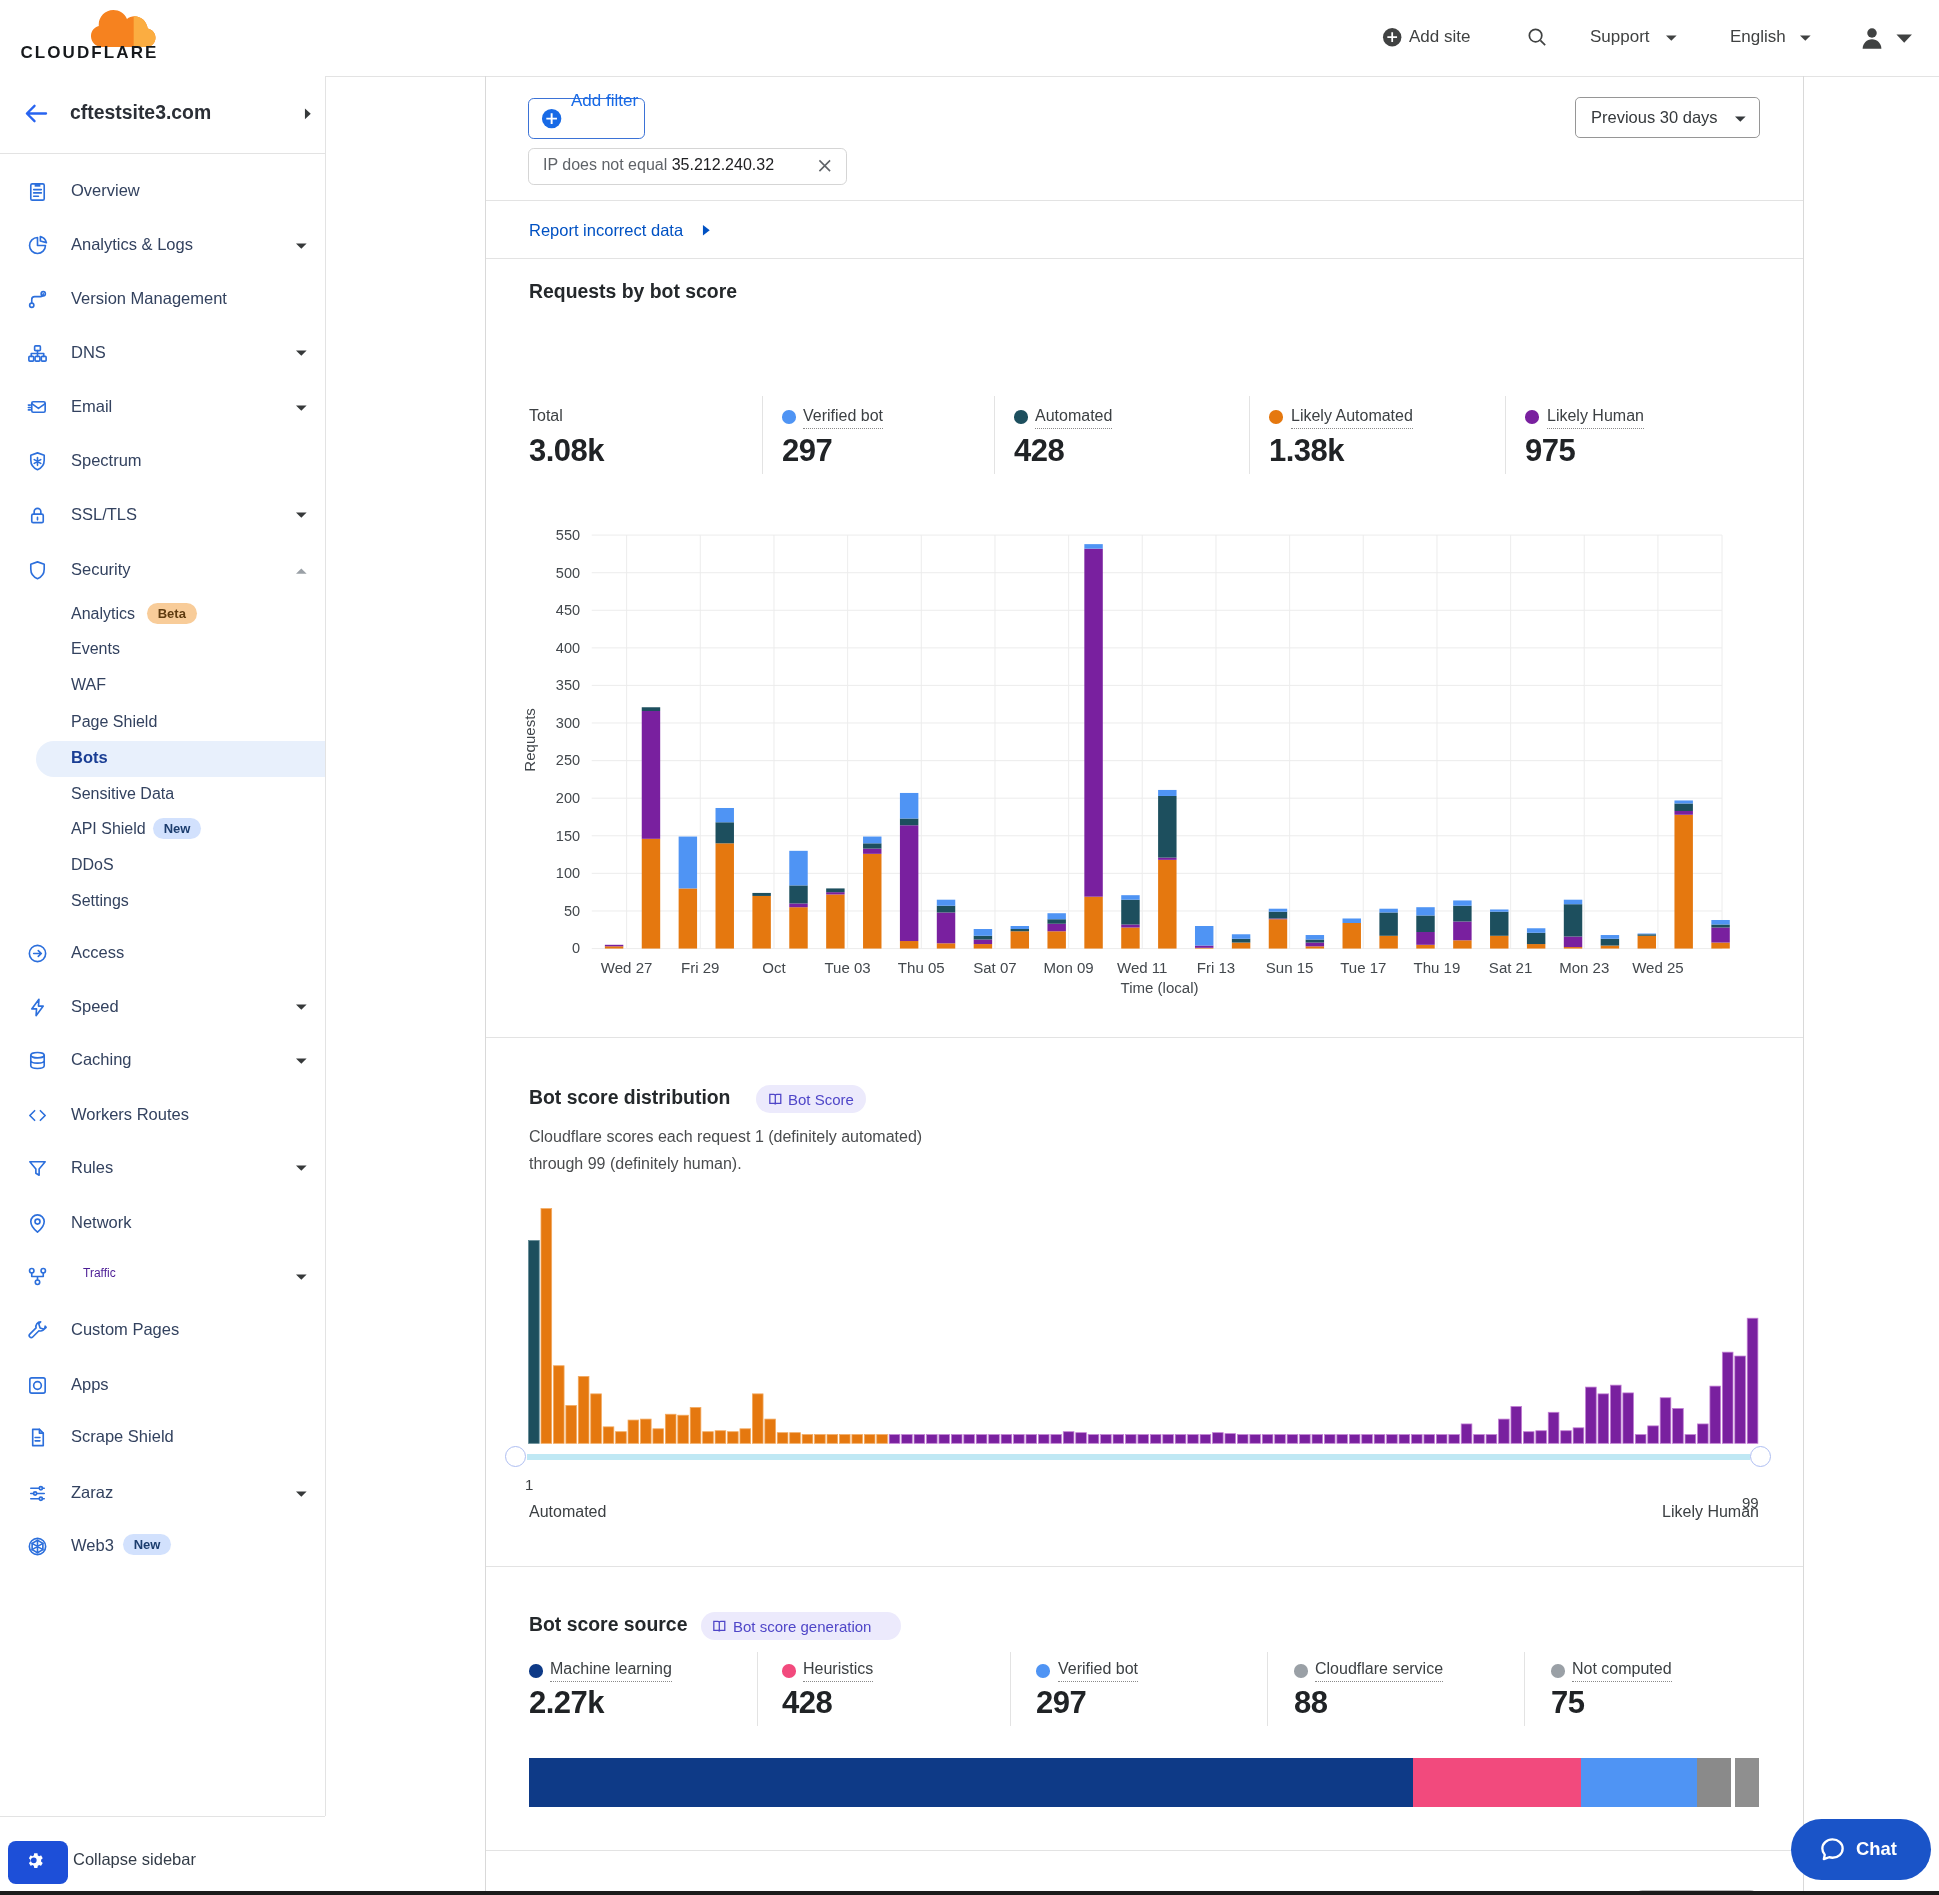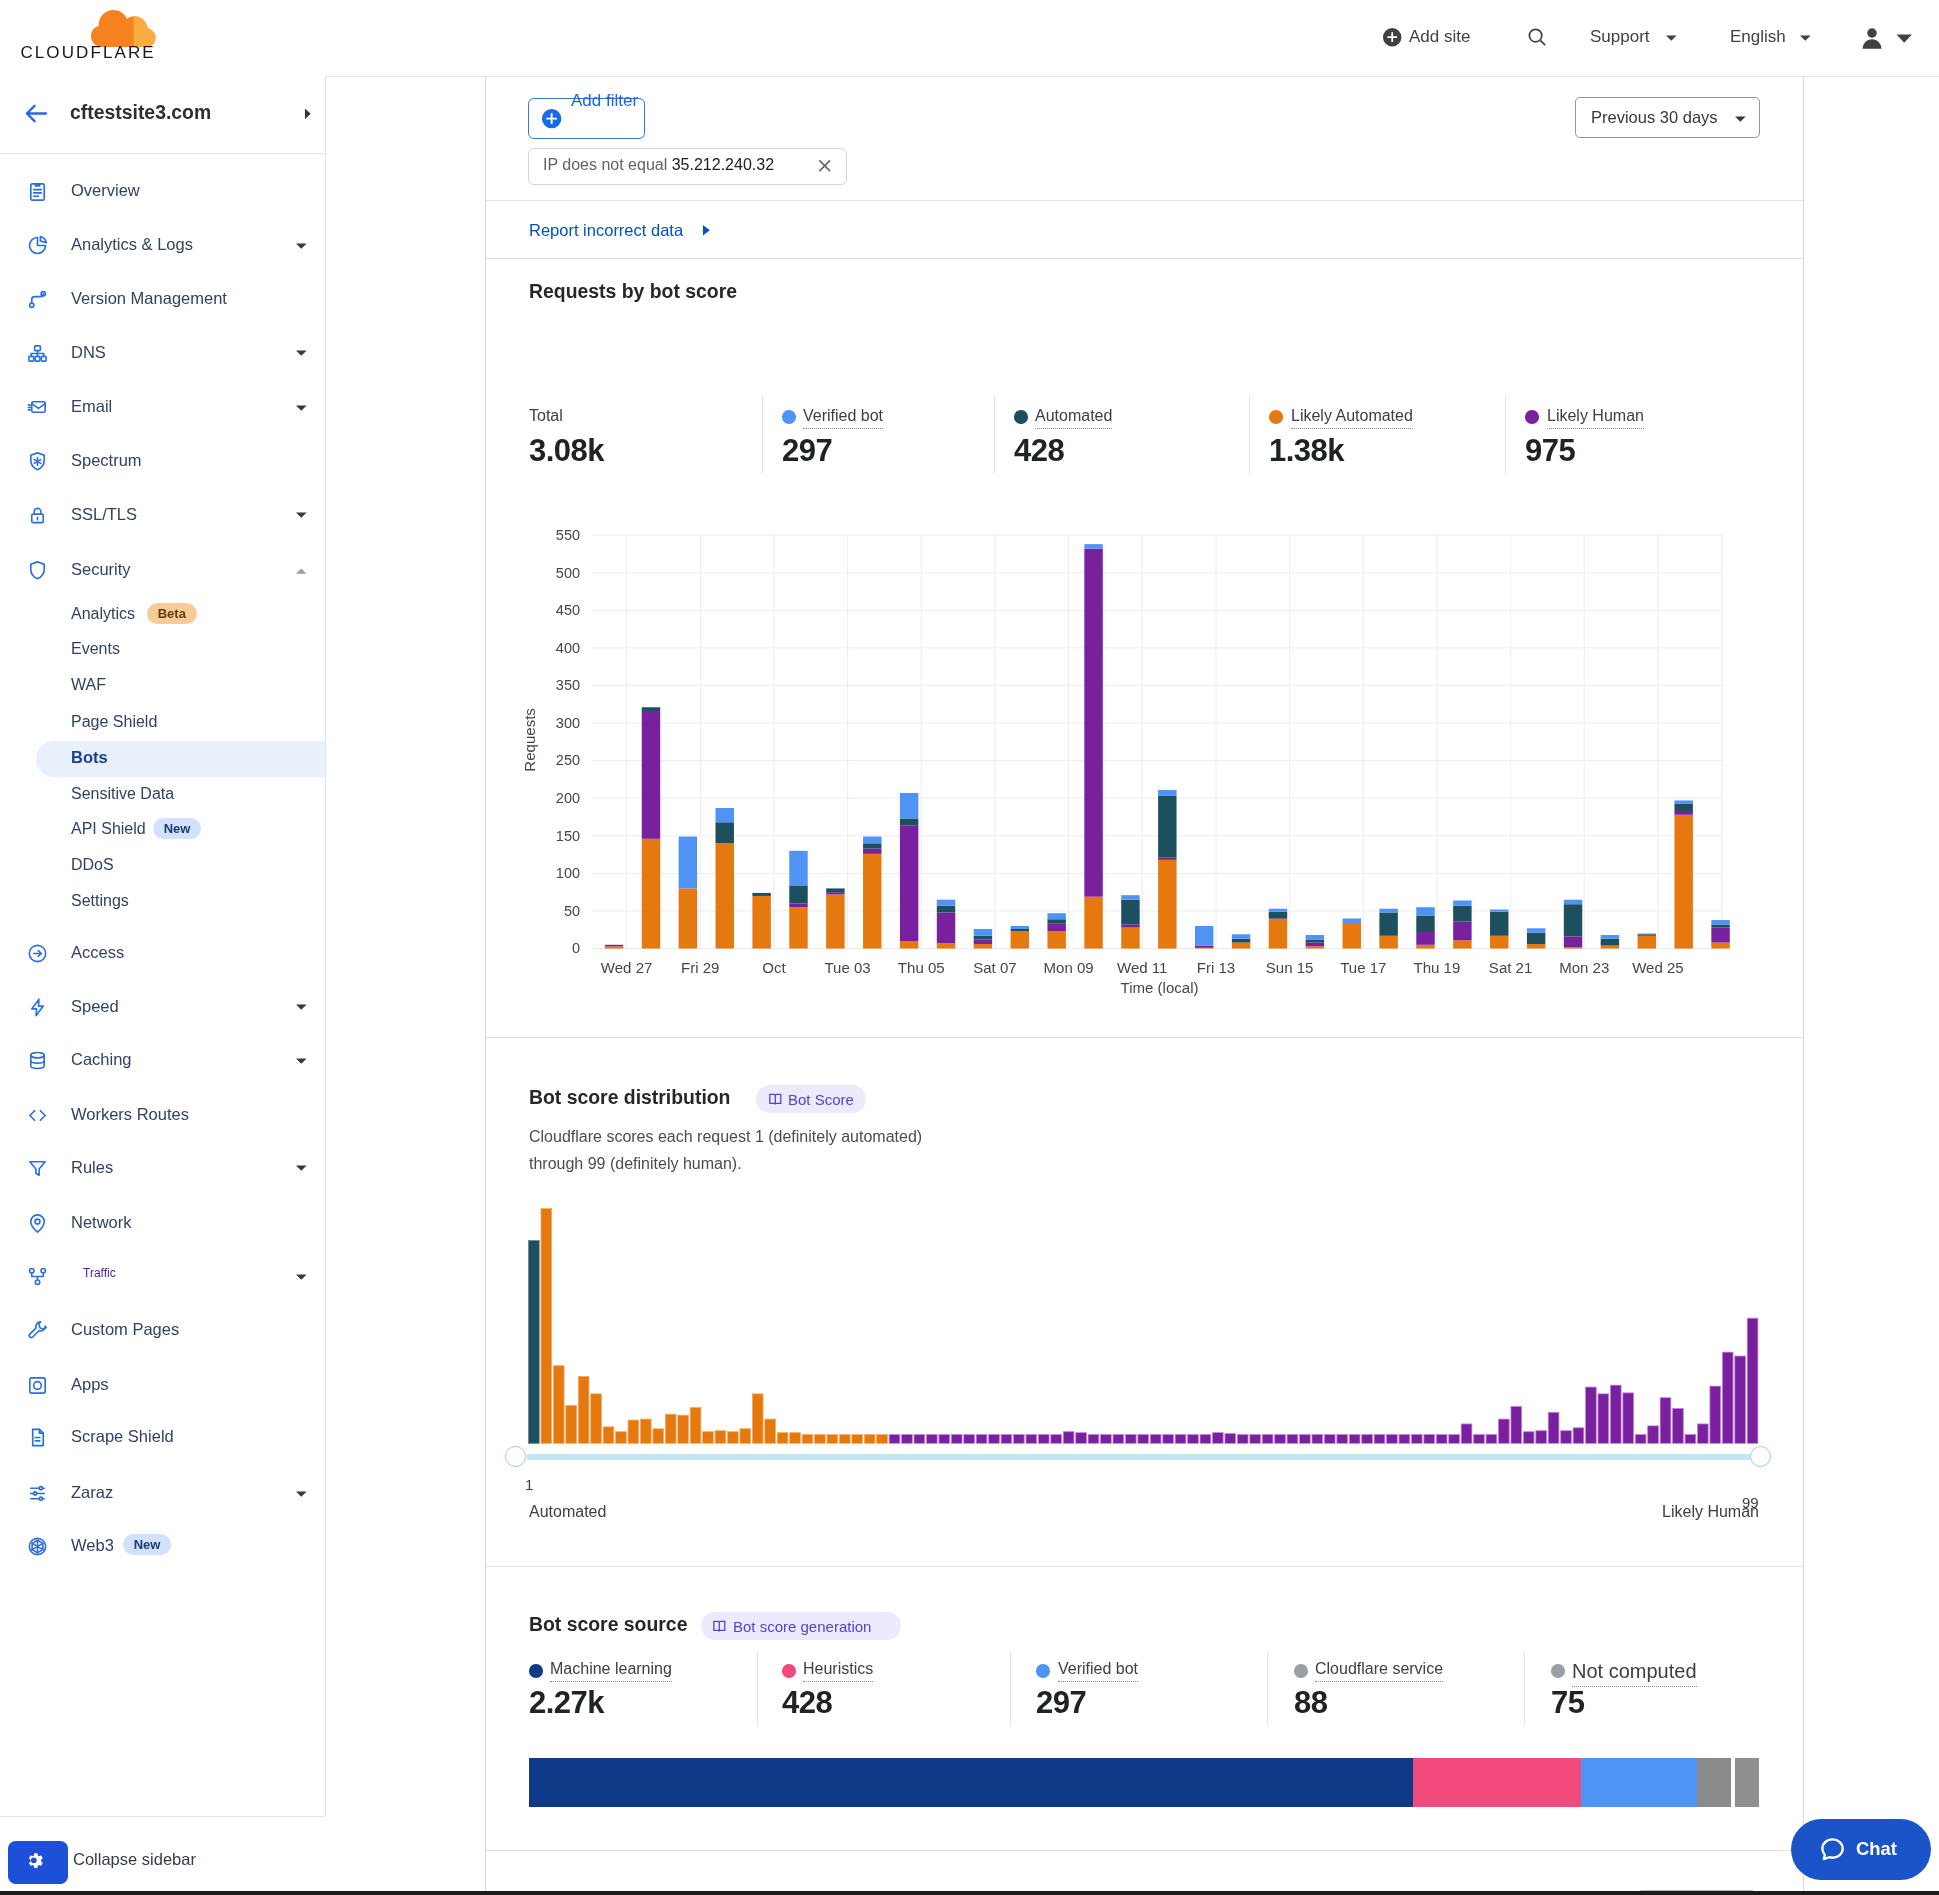--- a/index.html
+++ b/index.html
@@ -15,21 +15,21 @@
       <defs>
         <clipPath id="cl">
           <path d="M12 41 h46 c5.5 0 9.5-4.3 9.5-9.5 0-4.8-3.4-8.8-8-9.6C58.3 14.6 52.6 9.5 45.8 9.5c-2.9 0-5.6 1-7.7 2.6C35.4 6.3 30.1 3 24 3 15.7 3 9 9.7 9 18c0 .4 0 .9.1 1.3C4.4 20.4 1 24.6 1 29.7 1 35.9 5.9 41 12 41z"></path>
         </clipPath>
       </defs>
       <g clip-path="url(#cl)">
         <rect x="0" y="0" width="68" height="44" fill="#f6821f"></rect>
         <rect x="45" y="0" width="23" height="44" fill="#fbad41"></rect>
       </g>
     </svg>
-    <div style="position:absolute;left:20.4px;top:43px;font-size:17px;font-weight:normal;letter-spacing:2.1px;color:#16191c">CLOUDFLARE</div>
+    <div style="position:absolute;left:20.4px;top:43px;font-size:17px;font-weight:bold;letter-spacing:2.1px;color:#16191c">CLOUDFLARE</div>
     <svg style="position:absolute;left:1382px;top:27px" width="20.4" height="20.4" viewBox="0 0 21 21">
       <circle cx="10.5" cy="10.5" r="9.5" fill="#404242"></circle>
       <path d="M10.5 5.5v10M5.5 10.5h10" stroke="#fff" stroke-width="1.8"></path>
     </svg>
     <div style="position:absolute;left:1409px;top:27px;font-size:17px;color:#404242">Add site</div>
     <svg style="position:absolute;left:1526px;top:26px" width="23" height="23" viewBox="0 0 24 24" fill="none" stroke="#404242" stroke-width="1.8">
       <circle cx="10" cy="10" r="6.5"></circle>
       <path d="M15 15l5 5"></path>
     </svg>
     <div style="position:absolute;left:1590px;top:27px;font-size:17px;color:#404242">Support</div>
@@ -550,21 +550,21 @@
     <span style="position:absolute;left:782px;top:1664px;width:13.6px;height:13.6px;border-radius:50%;background:#f24a7d"></span>
     <div style="position:absolute;left:803px;top:1660px;font-size:16px;color:#3c4043;border-bottom:1.9px dotted #8a8a8a;padding-bottom:2.9px;text-align:center;">Heuristics</div>
     <div style="position:absolute;left:782px;top:1685px;font-size:31px;font-weight:600;color:#202326;letter-spacing:-0.5px">428</div>
     <span style="position:absolute;left:1036px;top:1664px;width:13.6px;height:13.6px;border-radius:50%;background:#4f94f4"></span>
     <div style="position:absolute;left:1058px;top:1660px;font-size:16px;color:#3c4043;border-bottom:1.9px dotted #8a8a8a;padding-bottom:2.9px;">Verified bot</div>
     <div style="position:absolute;left:1036px;top:1685px;font-size:31px;font-weight:600;color:#202326;letter-spacing:-0.5px">297</div>
     <span style="position:absolute;left:1294px;top:1664px;width:13.6px;height:13.6px;border-radius:50%;background:#9aa0a6"></span>
     <div style="position:absolute;left:1315px;top:1660px;font-size:16px;color:#3c4043;border-bottom:1.9px dotted #8a8a8a;padding-bottom:2.9px;">Cloudflare service</div>
     <div style="position:absolute;left:1294px;top:1685px;font-size:31px;font-weight:600;color:#202326;letter-spacing:-0.5px">88</div>
     <span style="position:absolute;left:1551px;top:1664px;width:13.6px;height:13.6px;border-radius:50%;background:#9aa0a6"></span>
-    <div style="position:absolute;left:1572px;top:1660px;font-size:20px;color:#3c4043;border-bottom:1.9px dotted #8a8a8a;padding-bottom:2.9px;">Not computed</div>
+    <div style="position:absolute;left:1572px;top:1660px;font-size:16px;color:#3c4043;border-bottom:1.9px dotted #8a8a8a;padding-bottom:2.9px;">Not computed</div>
     <div style="position:absolute;left:1551px;top:1685px;font-size:31px;font-weight:700;color:#202326;letter-spacing:-0.5px">75</div>
     <div style="position:absolute;left:529px;top:1758px;width:884px;height:49px;background:#0e3a87"></div>
     <div style="position:absolute;left:1413px;top:1758px;width:168px;height:49px;background:#f24a7d"></div>
     <div style="position:absolute;left:1581px;top:1758px;width:116px;height:49px;background:#4f94f4"></div>
     <div style="position:absolute;left:1697px;top:1758px;width:34px;height:49px;background:#8a8a8a"></div>
     <div style="position:absolute;left:1735px;top:1758px;width:24px;height:49px;background:#8f8f8f"></div>
     <div class="hdiv" style="top:1850px"></div>
 <div style="position:absolute;left:1791px;top:1819px;width:140px;height:61px;border-radius:31px;background:#1a54c8"></div>
     <svg style="position:absolute;left:1818px;top:1835px" width="29" height="29" viewBox="0 0 30 30">
       <path d="M15 4.5c6 0 10.5 4.2 10.5 9.5S21 23.5 15 23.5c-1.2 0-2.4-.2-3.5-.5L6 25l1-4.5c-1.6-1.7-2.5-3.9-2.5-6.5C4.5 8.7 9 4.5 15 4.5z" fill="none" stroke="#fff" stroke-width="2.4" stroke-linejoin="round"></path>

